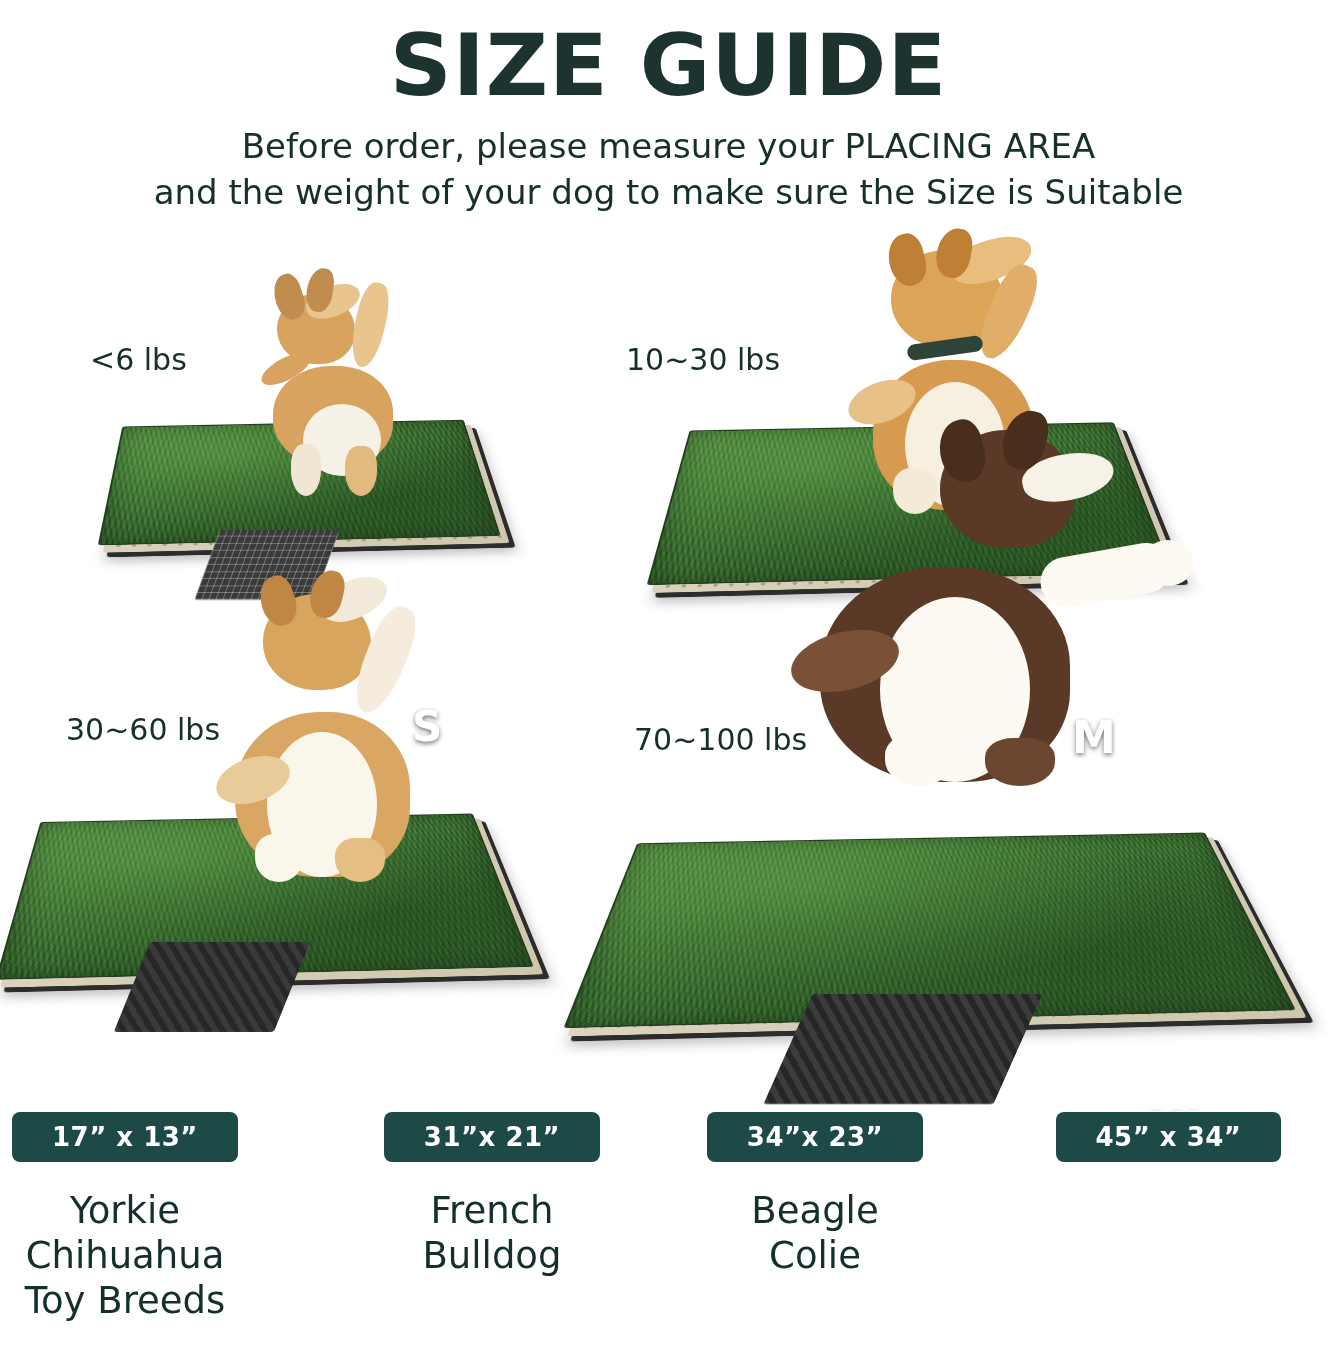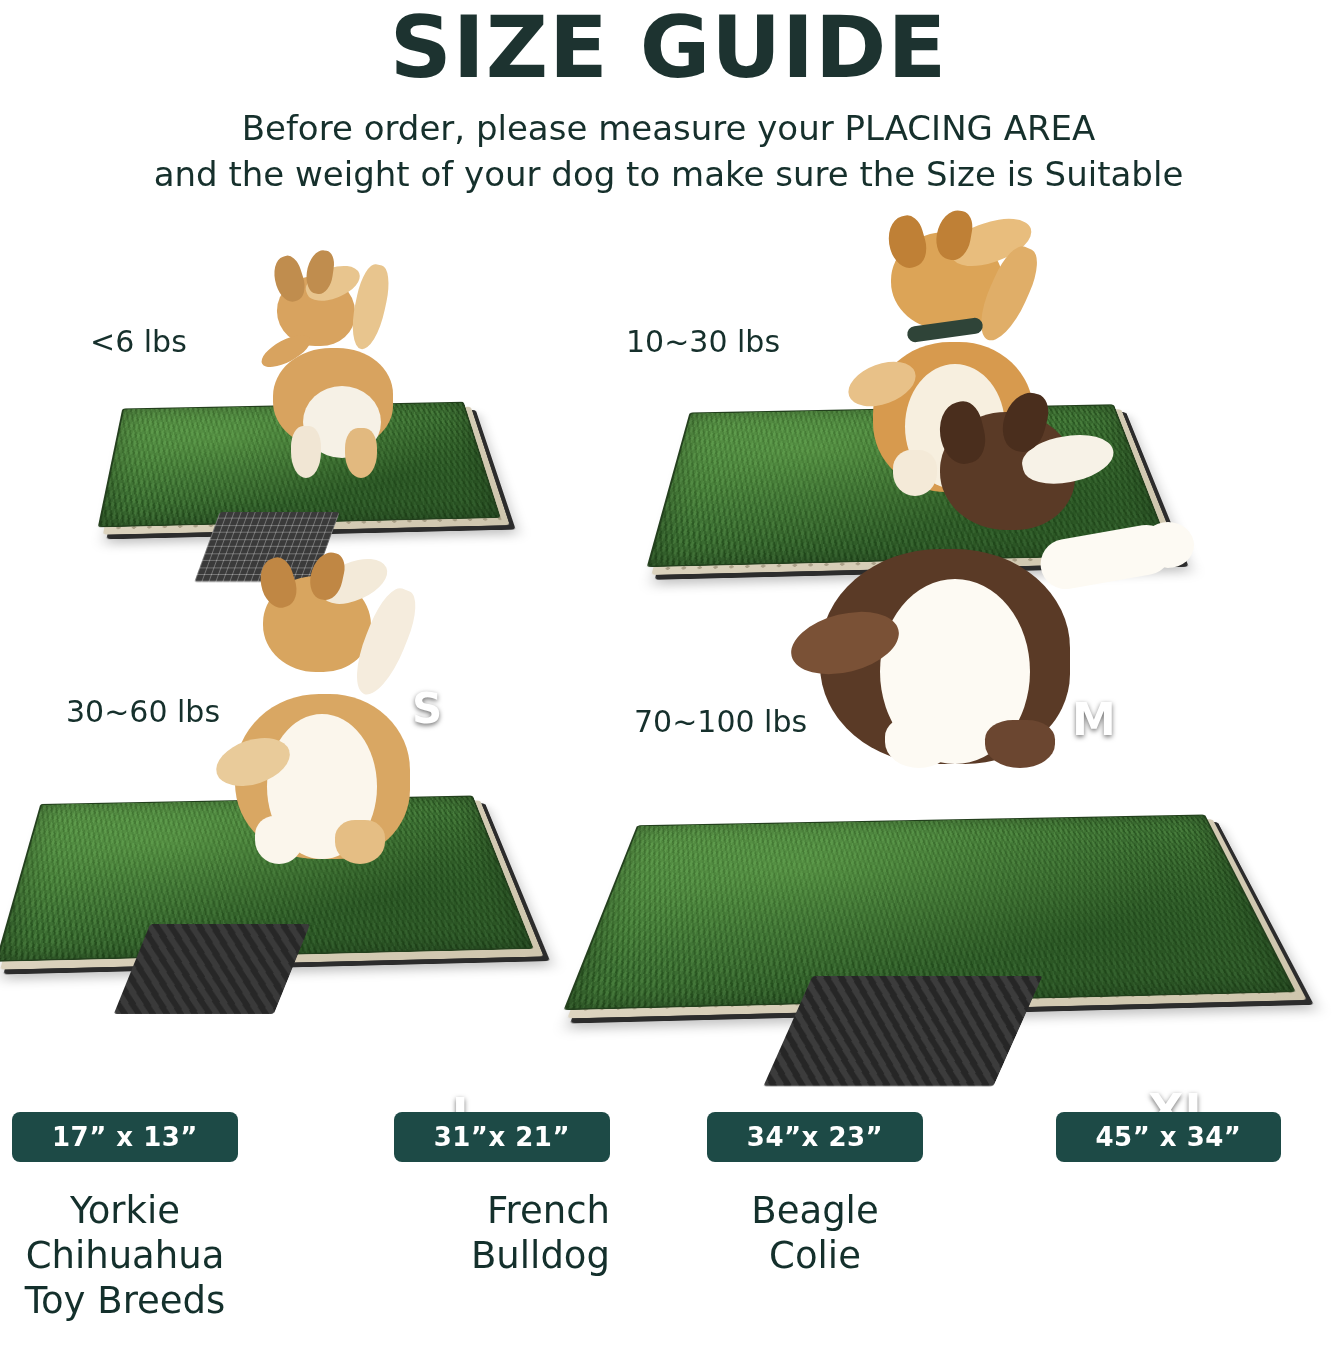--- a/index.html
+++ b/index.html
@@ -12,21 +12,21 @@
     height: 1357px;
     position: relative;
     font-family: "DejaVu Sans", sans-serif;
     color: #1b2a2a;
     overflow: hidden;
   }
 
   
   .header {
     text-align: center;
-    padding-top: 2px;
+    padding-top: 20px;
   }
   .title {
     font-family: "DejaVu Sans", sans-serif;
     font-size: 86px;
     font-weight: bold;
     letter-spacing: 1px;
     color: #1d3330;
     line-height: 1.05;
     margin: 0;
   }
@@ -328,21 +328,21 @@
   </div>
 </div>
 
 <div class="bottom">
   <div class="col" style="left:0px; top:0px; width:250px;">
     <span class="badge">17” x 13”</span>
     <div class="breeds">Yorkie
 Chihuahua
 Toy Breeds</div>
   </div>
-  <div class="col" style="left:340px; top:0px; width:270px;text-align:right;">
+  <div class="col" style="left:357px; top:0px; width:270px;">
     <span class="badge">31”x 21”</span>
     <div class="breeds">French
 Bulldog</div>
   </div>
   <div class="col" style="left:690px; top:0px; width:250px;">
     <span class="badge">34”x 23”</span>
     <div class="breeds">Beagle
 Colie</div>
   </div>
   <div class="col" style="left:1000px; top:0px; width:337px;">

